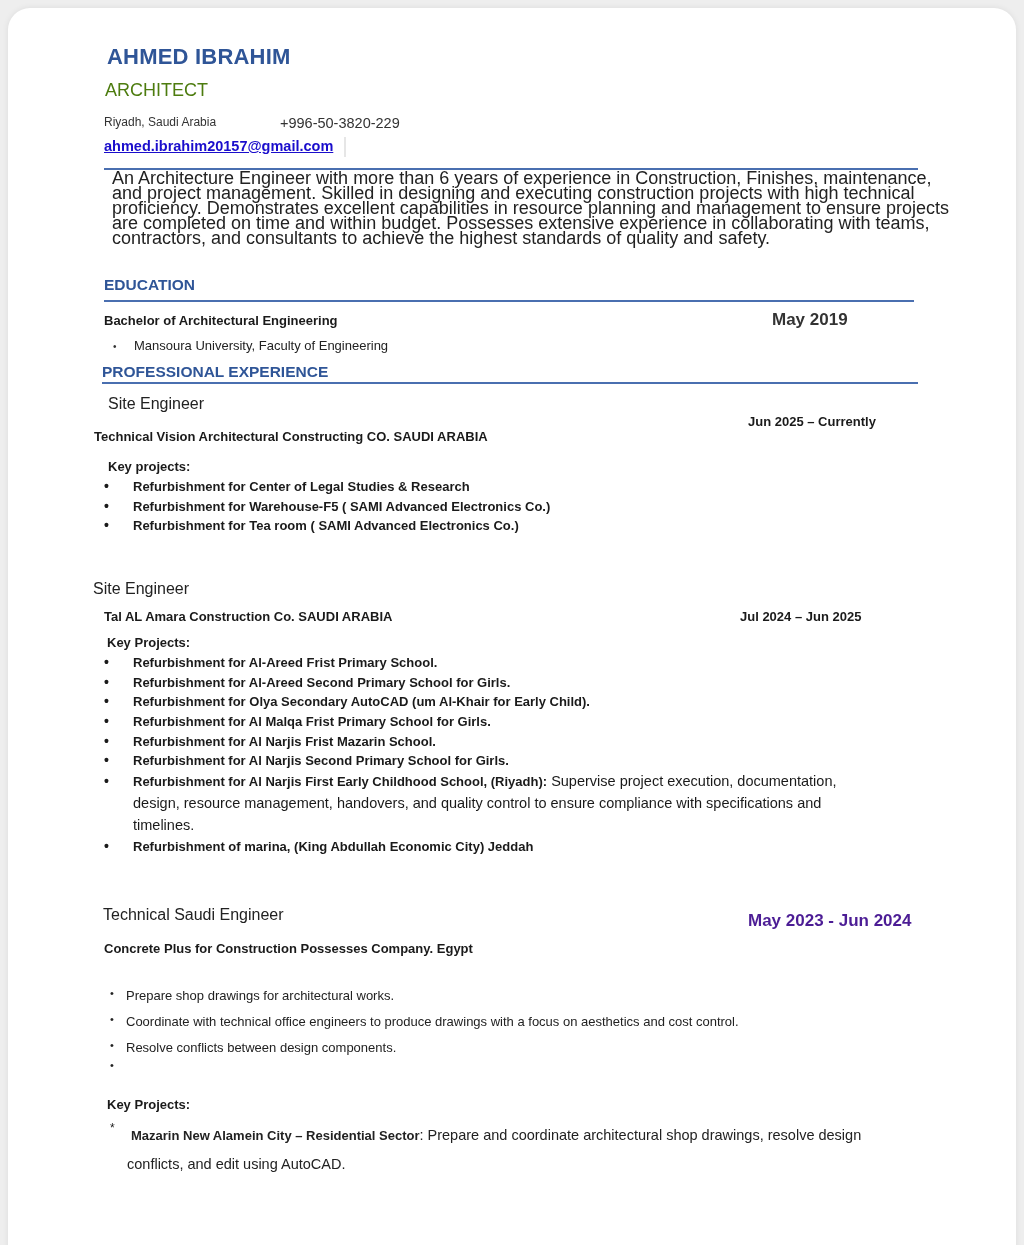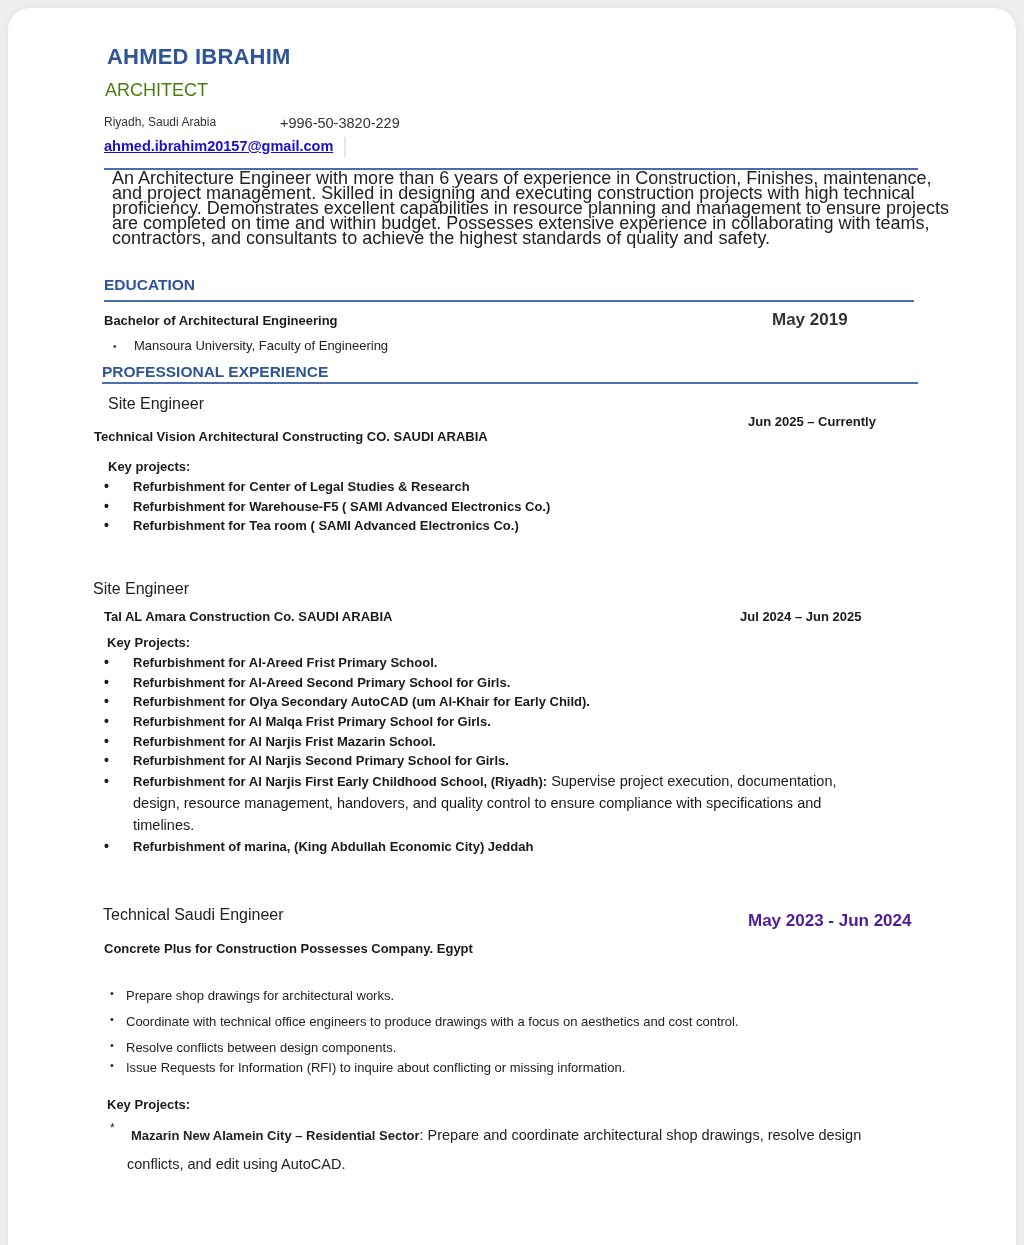--- a/index.html
+++ b/index.html
@@ -95,20 +95,20 @@
 </ul>
 
 <div class="abs role" style="left:103px; top:906px;">Technical Saudi Engineer</div>
 <div class="abs bold med" style="left:726px; top:911px; color:#4c1d95;margin-left:22px;">May 2023 - Jun 2024</div>
 <div class="abs bold small" style="left:104px; top:941px;">Concrete Plus for Construction Possesses Company.  Egypt</div>
 
 <ul class="slist" style="top:988px;">
   <li style="height:26px;"><span class="dot">•</span><span>Prepare shop drawings for architectural works.</span></li>
   <li style="height:26px;"><span class="dot">•</span><span> Coordinate with technical office engineers to produce drawings with a focus on aesthetics and cost control.</span></li>
   <li style="height:20px;"><span class="dot">•</span><span>Resolve conflicts between design components.</span></li>
-  <li style="height:20px;"><span class="dot">•</span><span>Issue Requests for Information (RFI) to inquire about conflicting or missing information.</span></li>
+  <li style="height:20px;"><span class="dot">•</span></li>
 </ul>
 
 <div class="abs small" style="left:107px; top:1097px; font-weight:bold;">Key Projects:</div>
 <div class="abs" style="left:110px; top:1121px; font-size:12px;">*</div>
 <div style="position:absolute; left:127px; top:1121px; width:760px; font-size:14.5px; line-height:28px; color:#222;">
   <span style="font-weight:bold; font-size:13px; margin-left:4px;">Mazarin New Alamein City – Residential Sector</span><span>: Prepare and coordinate architectural shop drawings, resolve design conflicts, and edit using AutoCAD.</span>
 </div>
 
 </body></html>

